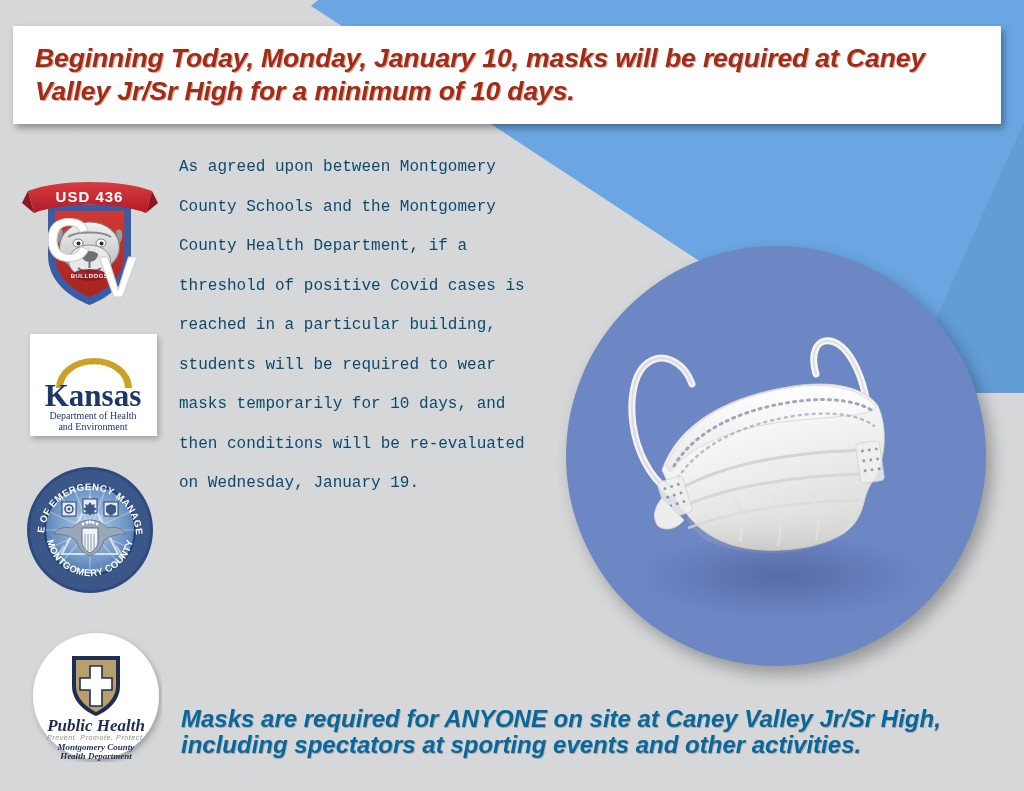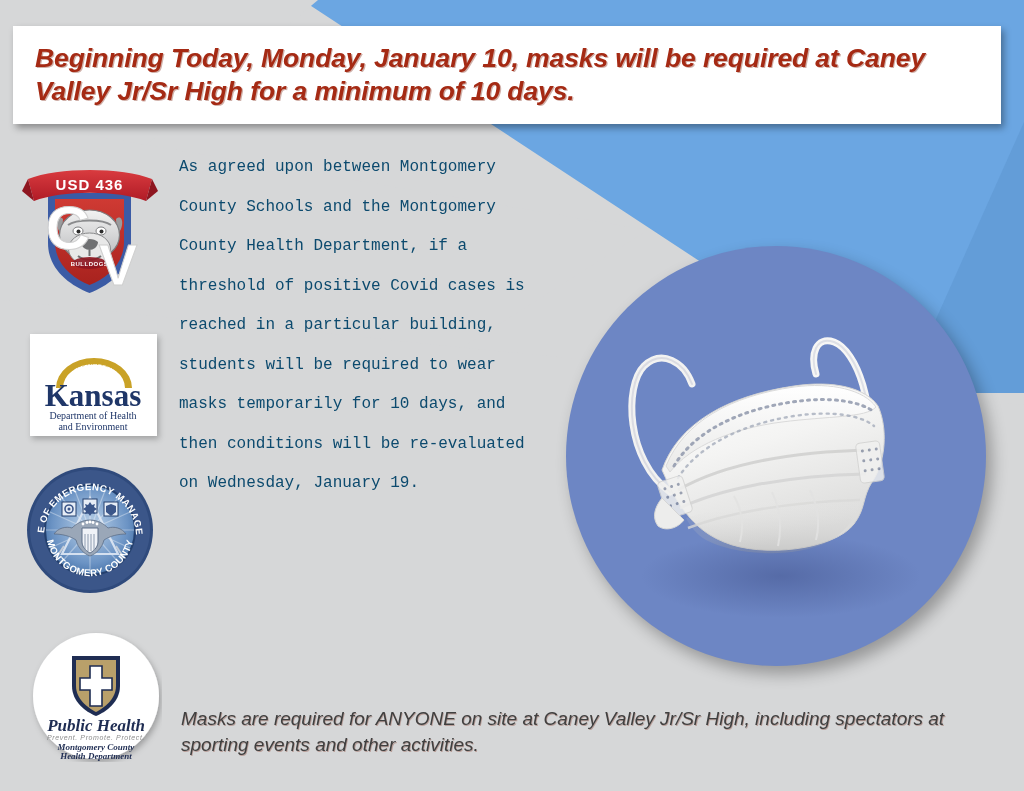--- a/index.html
+++ b/index.html
@@ -63,40 +63,40 @@
     position:absolute;left:179px;top:148px;width:372px;
     color:#0c4a6e;
     font-size:16px;line-height:39.5px;
     font-family:Liberation Mono, monospace;
     white-space:pre-line;
   }
 
   
   .red-note{
     position:absolute;left:181px;top:706px;width:810px;
-    color:#404040;
-    font-weight:normal;font-style:italic;
-    font-size:19px;line-height:25.5px;
+    color:#0369a1;
+    font-weight:bold;font-style:italic;
+    font-size:24px;line-height:25.5px;
     white-space:pre-line;
     text-shadow:.8px .8px 0 rgba(120,30,10,.3);
   }
 
   
   .mask-circle{
     position:absolute;left:566px;top:246px;width:420px;height:420px;
     border-radius:50%;
     background:#6d86c4;
     box-shadow:6px 8px 16px rgba(0,0,0,.30);
     overflow:hidden;
   }
   .mask-art{position:absolute;inset:0;}
 
   
   .logo{position:absolute;}
-  .logo-usd{left:18px;top:157px;width:143px;height:145px;}
+  .logo-usd{left:18px;top:169px;width:143px;height:145px;}
   .logo-kdhe{left:30px;top:334px;width:127px;height:102px;background:#fff;box-shadow:2px 3px 6px rgba(0,0,0,.25);}
   .logo-oem{left:26px;top:466px;width:128px;height:128px;}
   .logo-ph{left:30px;top:630px;width:132px;height:132px;font-style:italic;}
 
   .bulldog-head{}
   svg{display:block;}
 </style>
 </head>
 <body>
 

